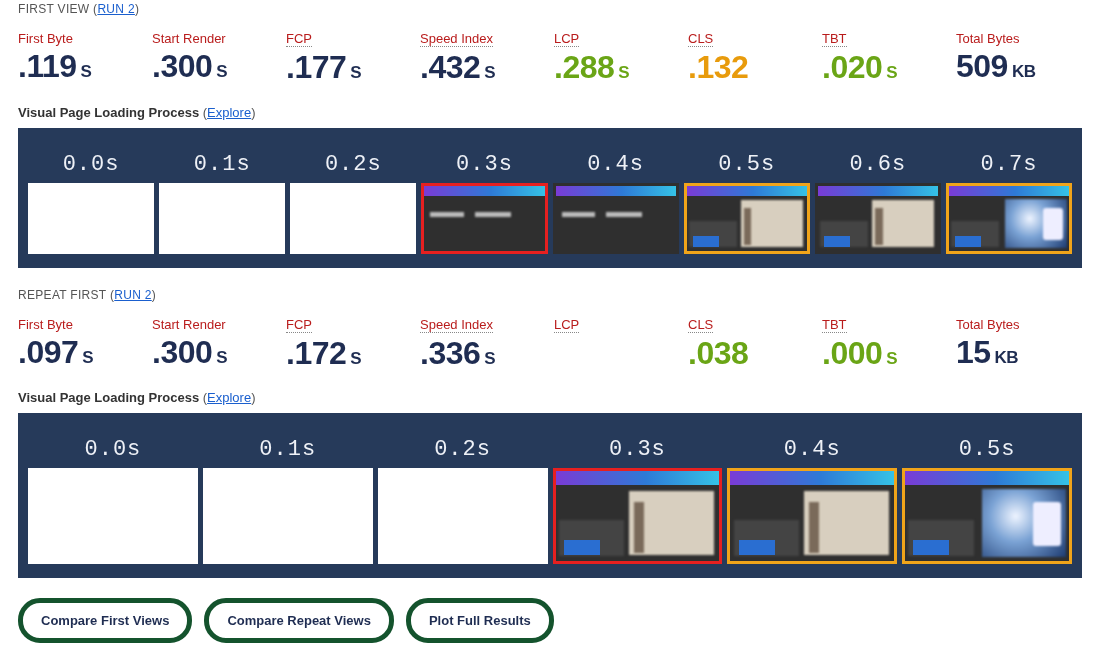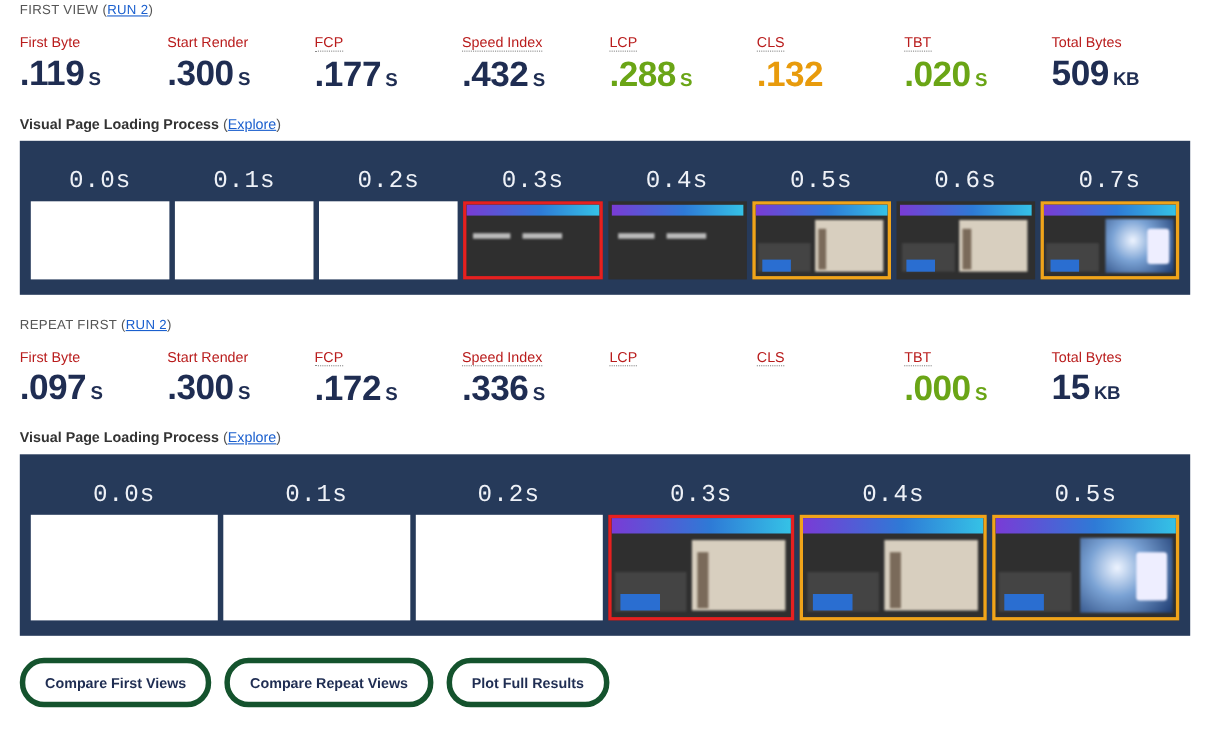--- a/index.html
+++ b/index.html
@@ -215,21 +215,21 @@
   <div class="view-title">
     <span>REPEAT FIRST</span>
     <span class="paren">(</span><a href="#">RUN 2</a><span class="paren">)</span>
   </div>
   <div class="metrics-row">
       <div class="metric"><div class="metric-label">First Byte</div><div class="metric-value ">.097<span class="unit">S</span></div></div>
       <div class="metric"><div class="metric-label">Start Render</div><div class="metric-value ">.300<span class="unit">S</span></div></div>
       <div class="metric"><div class="metric-label ul">FCP</div><div class="metric-value ">.172<span class="unit">S</span></div></div>
       <div class="metric"><div class="metric-label ul">Speed Index</div><div class="metric-value ">.336<span class="unit">S</span></div></div>
       <div class="metric"><div class="metric-label ul">LCP</div></div>
-      <div class="metric"><div class="metric-label ul">CLS</div></div>
+      <div class="metric"><div class="metric-label ul">CLS</div><div class="metric-value green">.038</div></div>
       <div class="metric"><div class="metric-label ul">TBT</div><div class="metric-value green">.000<span class="unit">S</span></div></div>
       <div class="metric"><div class="metric-label">Total Bytes</div><div class="metric-value ">15<span class="unit">KB</span></div></div>
     </div>
   <div class="subhead">
     <span>Visual Page Loading Process</span>
     <span class="paren"> (</span><a href="#">Explore</a><span class="paren">)</span>
   </div>
   <div class="filmstrip">
       <div class="frame">
         <div class="frame-time">0.0s</div>

